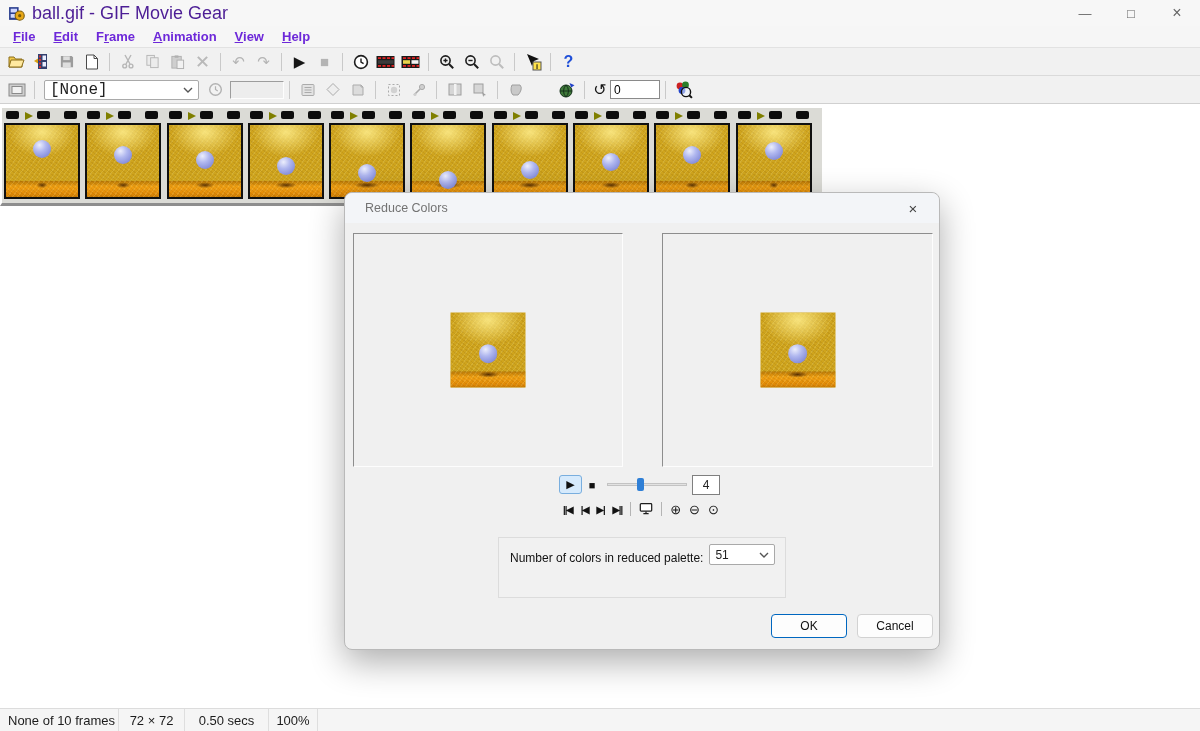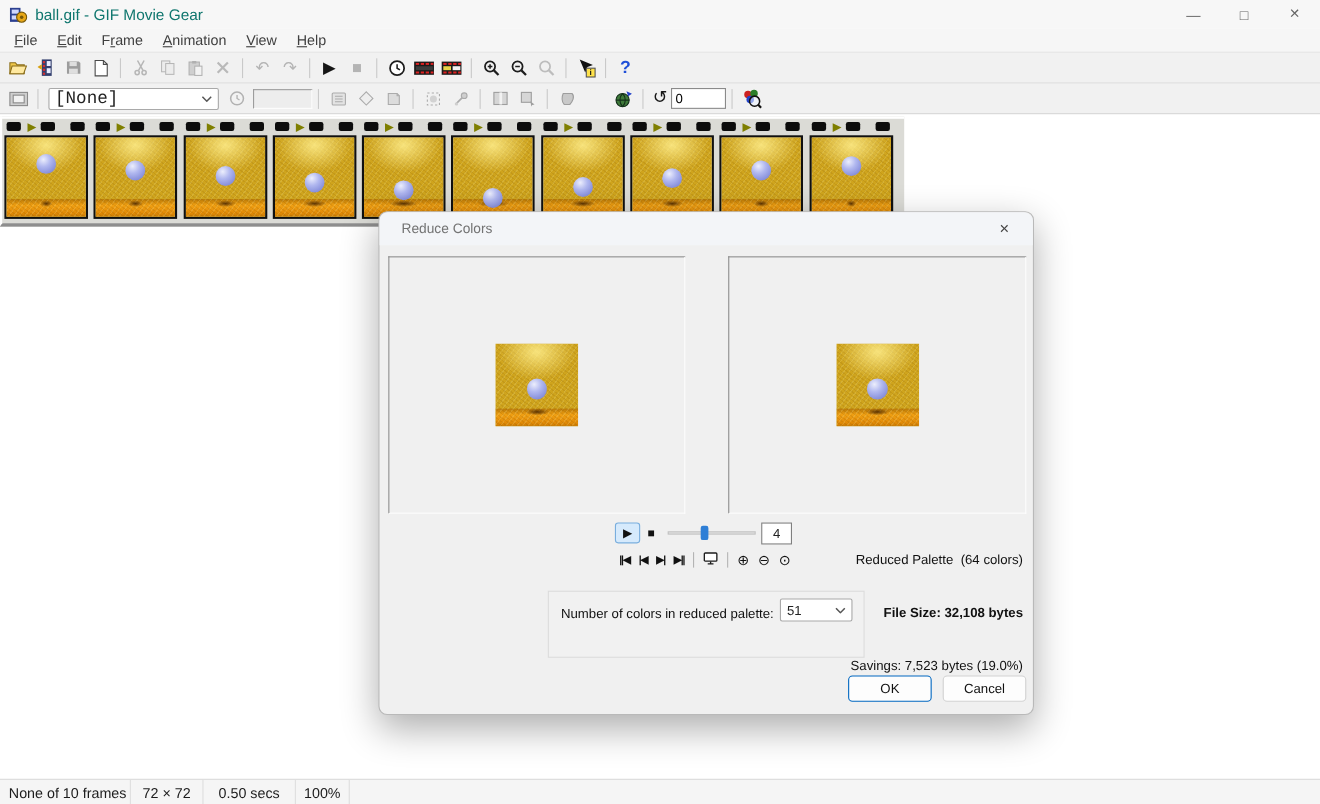--- a/index.html
+++ b/index.html
@@ -2,27 +2,27 @@
 <html><head>
 <meta charset="utf-8">
 <style>
   * { margin:0; padding:0; box-sizing:border-box; }
   html,body { width:1200px; height:731px; overflow:hidden; }
   body { font-family:"Liberation Sans", sans-serif; background:#fff; position:relative; color:#222; }
 
   
   .titlebar { height:26px; background:#f7f7f7; display:flex; align-items:center; padding-left:8px; }
   .titlebar .appicon { width:17px; height:17px; margin-right:7px; }
-  .titlebar .title { font-size:14px; color:#0f766e; }
+  .titlebar .title { font-size:18px; color:#4c1d95; }
   .win-controls { margin-left:auto; display:flex; height:100%; }
   .win-btn { width:46px; height:100%; display:flex; align-items:center; justify-content:center; color:#666; font-size:13px; }
 
   
   .menubar { height:22px; background:#f6f6f6; display:flex; align-items:center; padding-left:4px; border-bottom:1px solid #e2e2e2; }
-  .menu-item { padding:2px 9px; font-size:13px; color:#404040; cursor:default; }
+  .menu-item { padding:2px 9px; font-size:13px; color:#6d28d9; cursor:default;font-weight:bold; }
   .mn-key { text-decoration:underline; }
 
   
   .toolbar { height:28px; background:#f1f1f1; display:flex; align-items:center; padding:0 4px; border-bottom:1px solid #dadada; }
   .tb-btn { width:25px; height:24px; display:flex; align-items:center; justify-content:center; }
   .tb-btn svg { display:block; }
   .tb-sep { width:1px; height:18px; background:#c9c9c9; margin:0 5px; }
   .glyph { font-size:15px; line-height:1; }
   .glyph.black { color:#161616; }
   .glyph.gray { color:#b4b4b4; }
@@ -535,25 +535,20 @@
       <div class="preview-img">
           <div class="ball-scene">
             <div class="bf-floor"></div>
             <div class="bf-shadow" style="width: 28%;"></div>
             <div class="bf-ball" style="top: 55%;"></div>
           </div>
         </div>
     </div>
 
 
-    <div class="pal-label labels-right">
-      <div>Reduced Palette  (64 colors)</div>
-      <div style="font-weight:bold;">File Size: 32,108 bytes</div>
-      <div>Savings: 7,523 bytes (19.0%)</div>
-    </div>
 
     <div class="transport">
       <div class="t-row1">
         <div class="t-play">
             <span>▶</span>
           </div>
         <div class="t-stop">
             <span>■</span>
           </div>
         <div class="t-slider">

